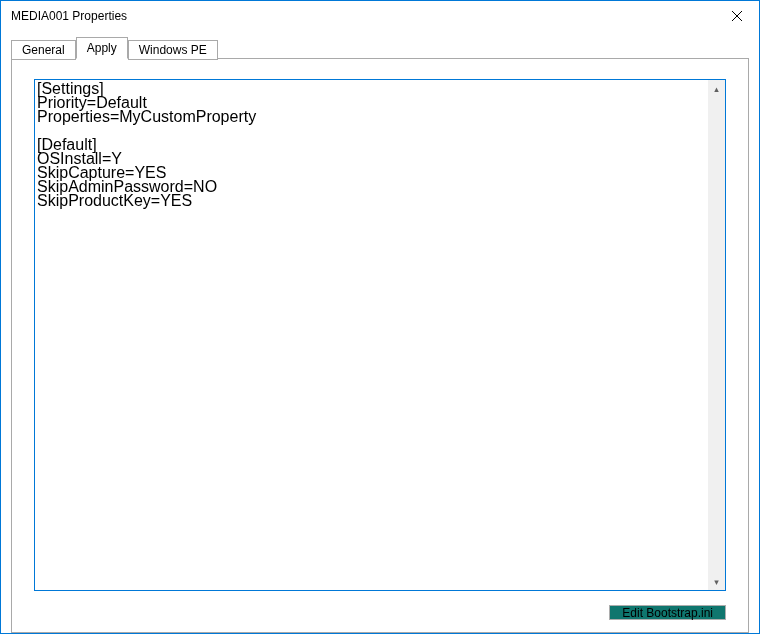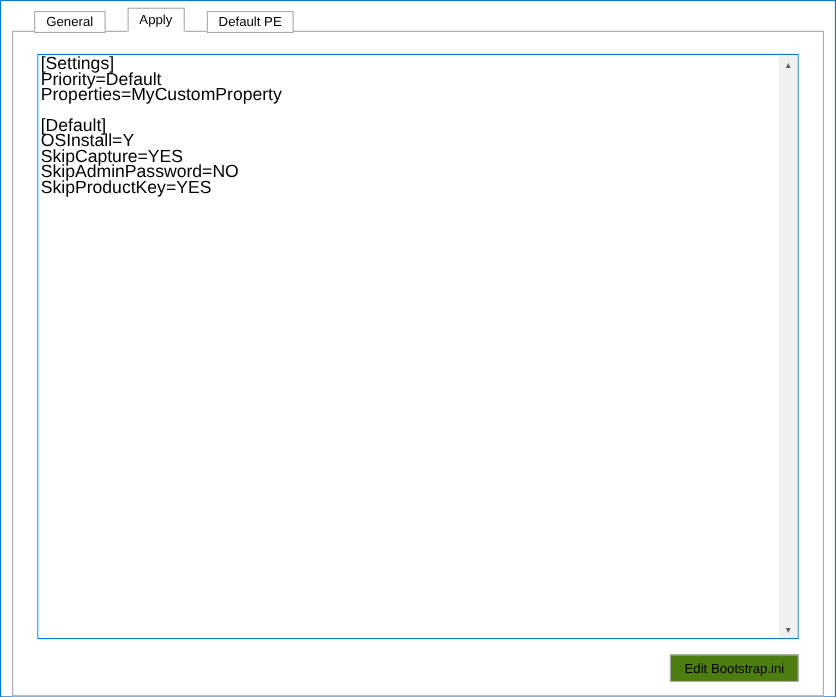--- a/index.html
+++ b/index.html
@@ -63,21 +63,20 @@
     .tab {
       border: 1px solid #a9a9a9;
       border-bottom: none;
       background: #fff;
       padding: 3px 10px 3px 10px;
       font-size: 12px;
       color: #000;
       cursor: pointer;
       position: relative;
       margin-right: 0;
-      margin-left: 20px;
     }
     .tab.inactive {
       background: #fff;
       border-bottom: 1px solid #a9a9a9;
       top: 1px;
       padding-top: 2px;
       padding-bottom: 2px;
     }
     .tab.active {
       background: #fff;
@@ -129,23 +128,23 @@
       color: #606060;
       font-size: 9px;
     }
     .panel-btn-row {
       display: flex;
       justify-content: flex-end;
       padding-top: 14px;
     }
     .btn {
       min-width: 75px;
-      height: 25px;
+      height: 15px;
       border: 1px solid #adadad;
-      background: #4d7c0f;
+      background: #0f766e;
       font-family: "Segoe UI", Tahoma, sans-serif;
       font-size: 12px;
       color: #000;
       cursor: pointer;
       padding: 0 12px;
     }
     .edit-bootstrap-btn {
       min-width: 110px;
     }
     .bottom-row {
@@ -160,27 +159,36 @@
       border: 1px solid #0078d7;
       outline: 1px solid #0078d7;
       outline-offset: -2px;
     }
   </style>
 </head>
 <body>
 
 <div class="window">
 
+  <div class="titlebar">
+    <span class="titlebar-title">MEDIA001 Properties</span>
+    <div class="close-btn">
+      <svg viewBox="0 0 10 10">
+        <line x1="0" y1="0" x2="10" y2="10" stroke="#000" stroke-width="1"></line>
+        <line x1="10" y1="0" x2="0" y2="10" stroke="#000" stroke-width="1"></line>
+      </svg>
+    </div>
+  </div>
 
   <div class="content-area">
 
     <div class="tabs-row">
       <div class="tab inactive">General</div>
       <div class="tab active">Apply</div>
-      <div class="tab inactive">Default PE</div>
+      <div class="tab inactive">Windows PE</div>
     </div>
 
     <div class="tab-panel">
       <div class="textarea-wrap">
         <textarea class="rules-textarea" spellcheck="false" style="">[Settings]
 Priority=Default
 Properties=MyCustomProperty
 
 [Default]
 OSInstall=Y

